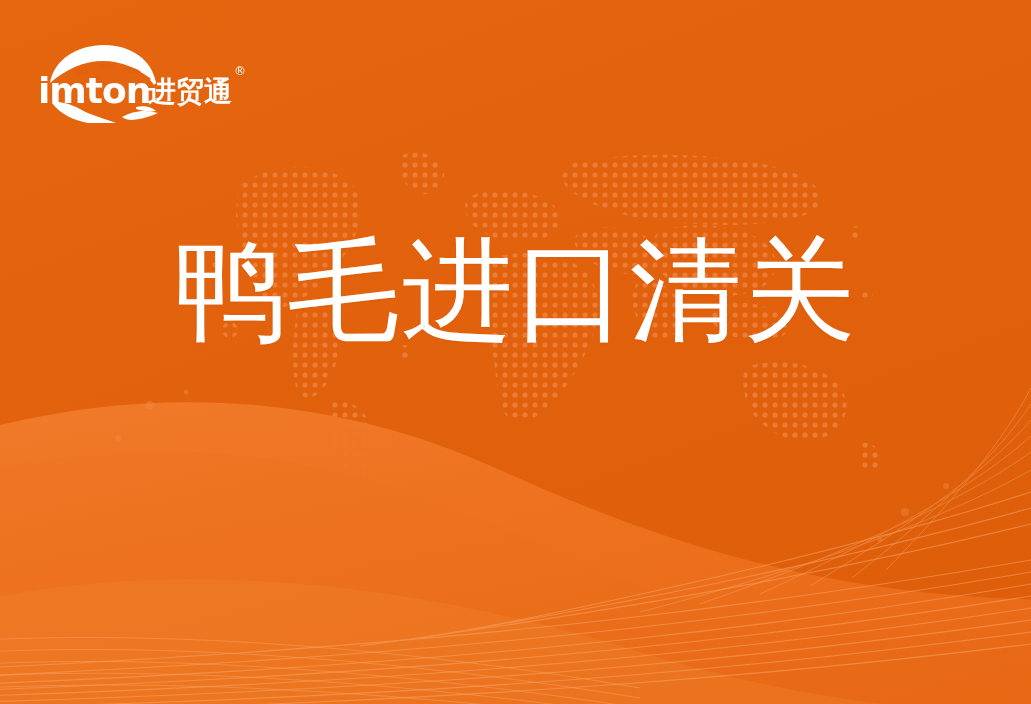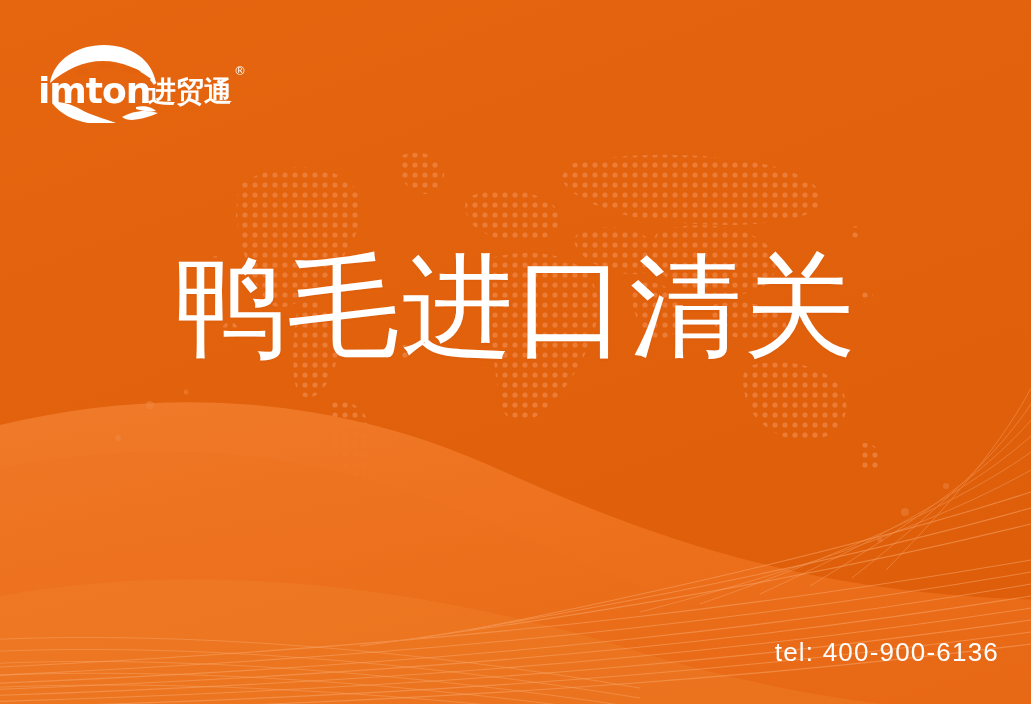--- a/index.html
+++ b/index.html
@@ -43,21 +43,21 @@
     width: 230px;
     height: 82px;
   }
   .logo svg { display: block; width: 100%; height: 100%; }
 
   
   .headline {
     position: absolute;
     left: 0;
     right: 0;
-    top: 238px;
+    top: 222px;
     text-align: center;
     color: #ffffff;
     font-family: "DejaVu Sans", "Liberation Sans", sans-serif;
     font-weight: 300;
     font-size: 112px;
     line-height: 136px;
     letter-spacing: 2px;
     white-space: nowrap;
     text-shadow: 0 1px 2px rgba(150,60,0,0.10);
   }
@@ -244,15 +244,14 @@
                  C92 79, 88 78, 86 76 Z" fill="#ffffff"></path>
         <path d="M100 66 C108 64, 116 66, 120 70 C114 71, 106 70, 100 68 Z" fill="#ffffff"></path>
       </g>
     </svg>
   </div>
 
   <div class="headline">
     <span class="line">鸭毛进口清关</span>
   </div>
 
-  <div class="tel">tel: 400-900-6136</div>
 
 </div>
 
 </body></html>

